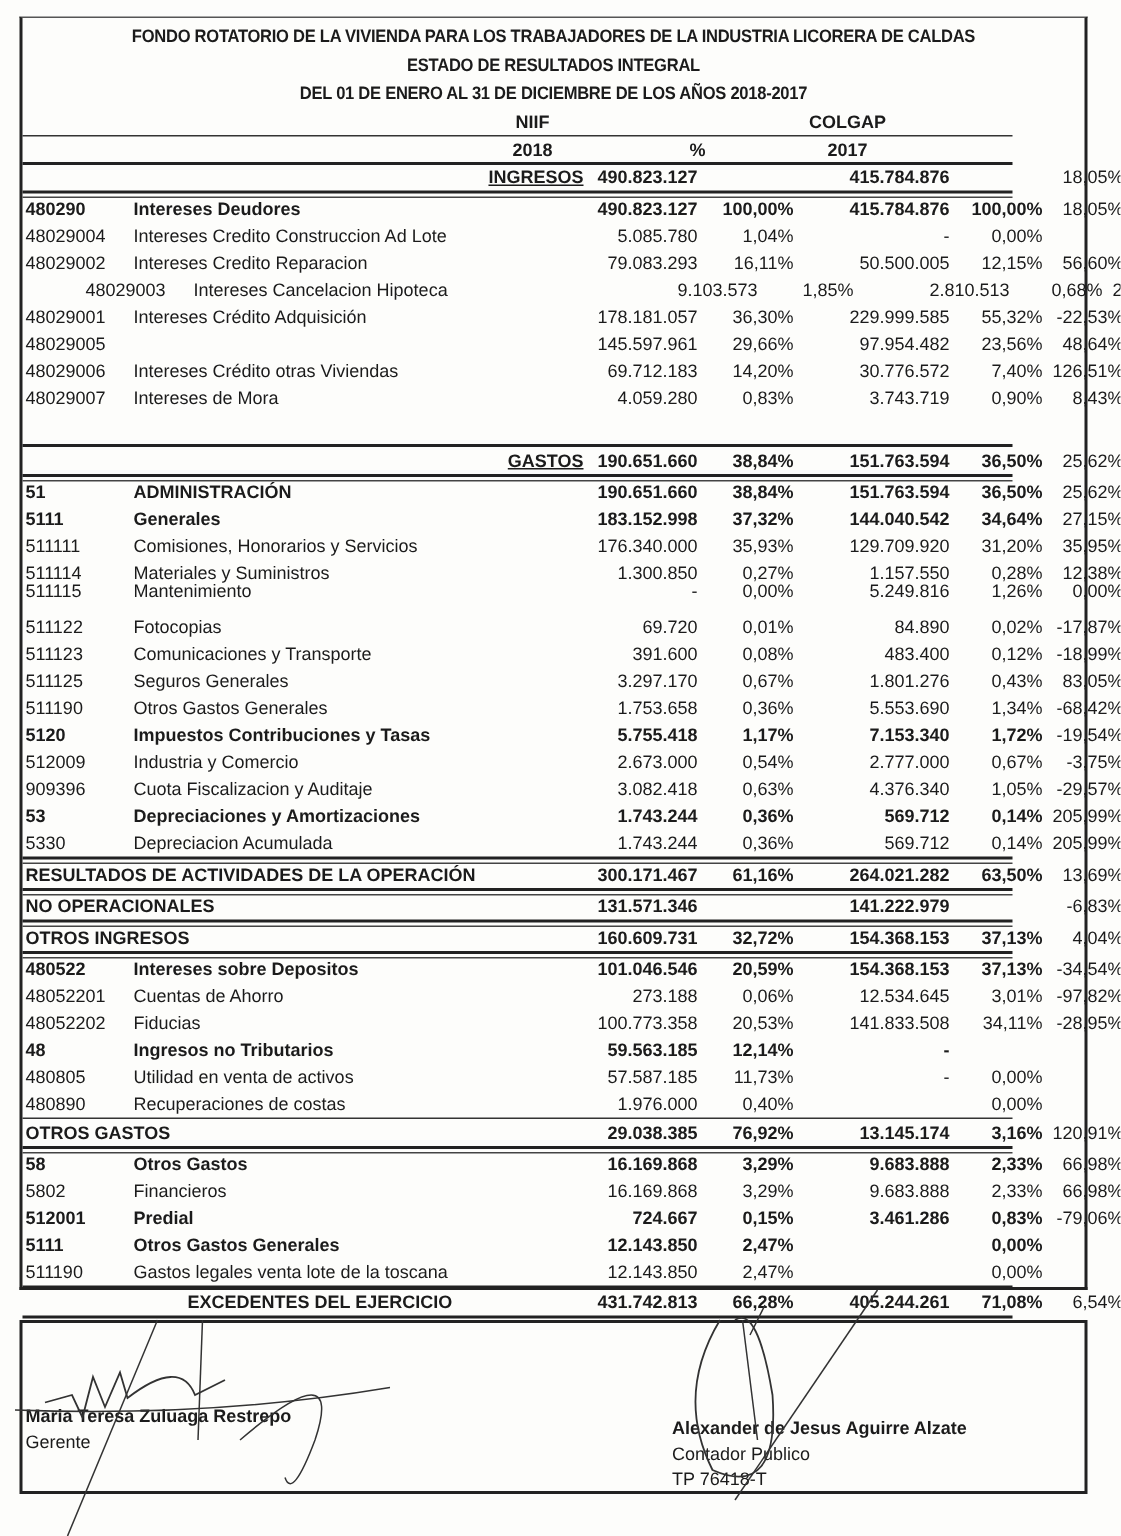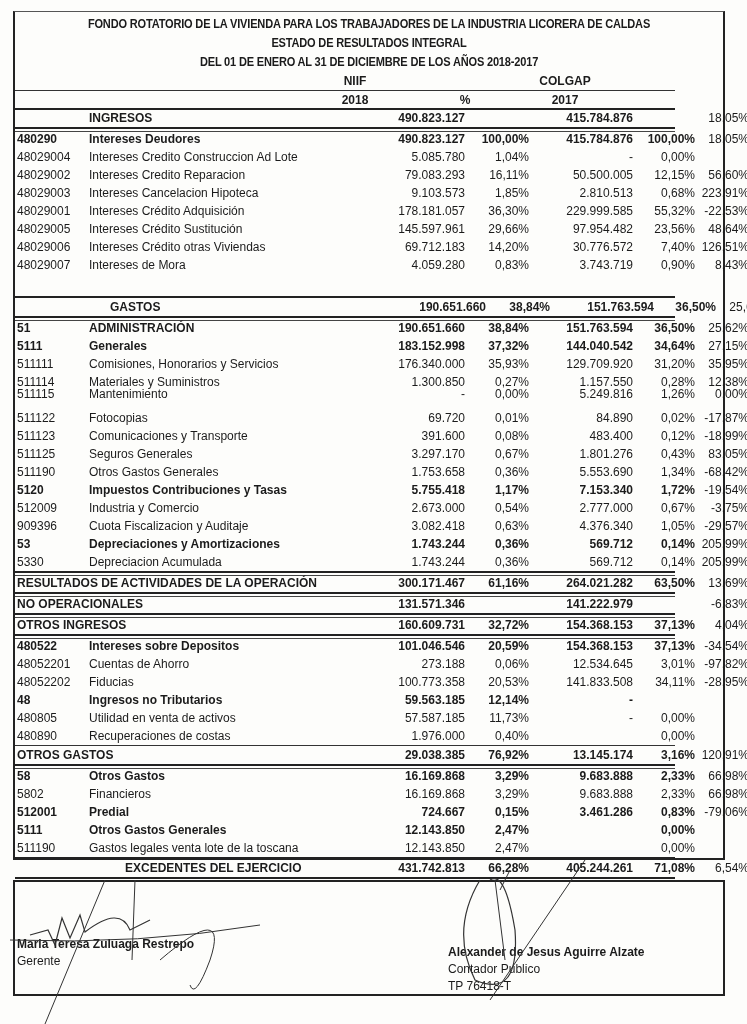--- a/index.html
+++ b/index.html
@@ -12,21 +12,21 @@
   .row { position:absolute; left:0; width:690px; height:18px; font-size:12px;
          line-height:18px; white-space:nowrap; }
   .row.b { font-weight:bold; }
   .c-code { position:absolute; left:2px; width:80px; }
   .c-name { position:absolute; left:74px; width:300px; }
   .c-n18 { position:absolute; left:300px; width:150px; text-align:right; }
   .c-p18 { position:absolute; left:450px; width:64px; text-align:right; }
   .c-n17 { position:absolute; left:514px; width:104px; text-align:right; }
   .c-p17 { position:absolute; left:618px; width:62px; text-align:right; }
   .c-var { position:absolute; left:672px; width:62px; text-align:right; font-weight:normal; }
-  .sec-title { position:absolute; text-align:left; }
+  .sec-title { position:absolute; text-align:right;text-decoration:underline; }
   .hline { position:absolute; left:0; width:660px; height:0; border-top:2px solid #222; }
   .hline.thin { border-top:1px solid #333; }
   .hline.dbl { height:2px; border-top:2px solid #222; border-bottom:1px solid #444; }
   .sig-box { position:absolute; left:13px; top:880px; width:712px; height:116px;
              border:2px solid #222; box-sizing:border-box; }
   .sig { position:absolute; font-size:12px; line-height:17px; }
   .sig .nm { font-weight:bold; }
   svg.scribble { position:absolute; left:0; top:0; pointer-events:none; }
 </style>
 </head>
@@ -77,41 +77,40 @@
       </div>
       <div class="row" style="top: 154px;">
         <span class="c-code">48029002</span>
         <span class="c-name">Intereses Credito Reparacion</span>
         <span class="c-n18">79.083.293</span>
         <span class="c-p18">16,11%</span>
         <span class="c-n17">50.500.005</span>
         <span class="c-p17">12,15%</span>
         <span class="c-var">56,60%</span>
       </div>
-      <div class="row" style="top: 172px;">
+      <div class="row" style="top: 172px; margin-left: 40px;">
         <span class="c-code">48029003</span>
         <span class="c-name">Intereses Cancelacion Hipoteca</span>
         <span class="c-n18">9.103.573</span>
         <span class="c-p18">1,85%</span>
         <span class="c-n17">2.810.513</span>
         <span class="c-p17">0,68%</span>
         <span class="c-var">223,91%</span>
       </div>
       <div class="row" style="top: 190px;">
         <span class="c-code">48029001</span>
         <span class="c-name">Intereses Crédito Adquisición</span>
         <span class="c-n18">178.181.057</span>
         <span class="c-p18">36,30%</span>
         <span class="c-n17">229.999.585</span>
         <span class="c-p17">55,32%</span>
         <span class="c-var">-22,53%</span>
       </div>
       <div class="row" style="top: 208px;">
         <span class="c-code">48029005</span>
-        <span class="c-name">Intereses Crédito Sustitución</span>
         <span class="c-n18">145.597.961</span>
         <span class="c-p18">29,66%</span>
         <span class="c-n17">97.954.482</span>
         <span class="c-p17">23,56%</span>
         <span class="c-var">48,64%</span>
       </div>
       <div class="row" style="top: 226px; padding-left: 16px;">
         <span class="c-code">48029006</span>
         <span class="c-name">Intereses Crédito otras Viviendas</span>
         <span class="c-n18">69.712.183</span>
@@ -123,21 +122,21 @@
       <div class="row" style="top: 244px;">
         <span class="c-code">48029007</span>
         <span class="c-name">Intereses de Mora</span>
         <span class="c-n18">4.059.280</span>
         <span class="c-p18">0,83%</span>
         <span class="c-n17">3.743.719</span>
         <span class="c-p17">0,90%</span>
         <span class="c-var">8,43%</span>
       </div>
       <div class="hline " style="top: 284px;"></div>
-      <div class="row b" style="top: 286px; margin-left: 21px;">
+      <div class="row b" style="top: 286px;">
         <span class="sec-title" style="left: 74px; width: 300px;">GASTOS</span>
         <span class="c-n18">190.651.660</span>
         <span class="c-p18">38,84%</span>
         <span class="c-n17">151.763.594</span>
         <span class="c-p17">36,50%</span>
         <span class="c-var">25,62%</span>
       </div>
       <div class="hline dbl" style="top: 304px;"></div>
       <div class="row b" style="top: 307px;">
         <span class="c-code">51</span>

